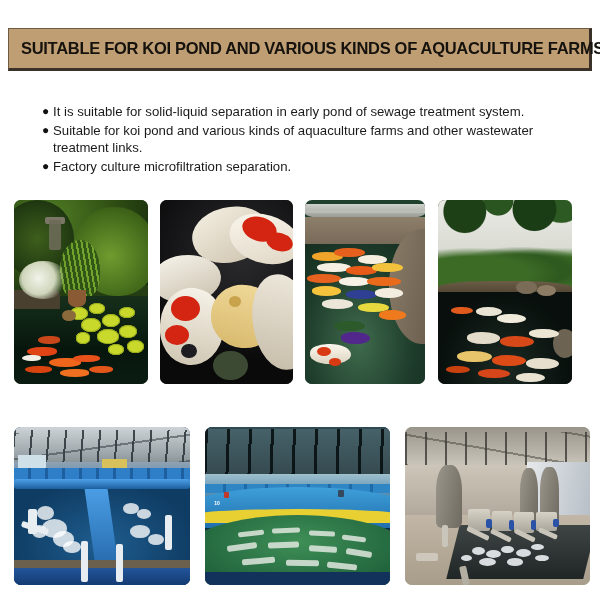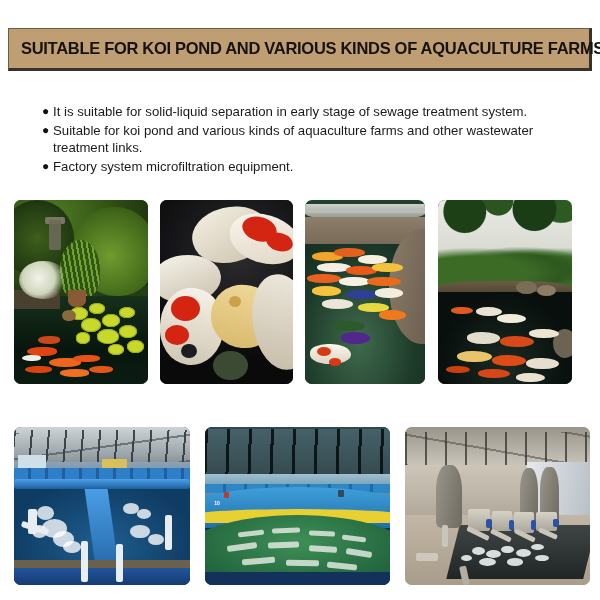--- a/index.html
+++ b/index.html
@@ -220,31 +220,31 @@
 <div class="page">
 
   <div class="banner">
     <div class="banner-title">SUITABLE FOR KOI POND AND VARIOUS KINDS OF AQUACULTURE FARMS</div>
   </div>
 
   <div class="bullets">
 
     <div class="bullet-row">
       <span class="bullet-dot">●</span>
-      <span class="bullet-text">It is suitable for solid-liquid separation in early stage of sewage treatment system.</span>
+      <span class="bullet-text">It is suitable for solid-liquid separation in early pond of sewage treatment system.</span>
     </div>
 
     <div class="bullet-row">
       <span class="bullet-dot">●</span>
       <span class="bullet-text">Suitable for koi pond and various kinds of aquaculture farms and other wastewater treatment links.</span>
     </div>
 
     <div class="bullet-row">
       <span class="bullet-dot">●</span>
-      <span class="bullet-text">Factory system microfiltration equipment.</span>
+      <span class="bullet-text">Factory culture microfiltration separation.</span>
     </div>
 
   </div>
 
   <div class="thumb i1" style="left:14px; top:200px; width:134px; height:184px;">
     <div class="canvas">
       <div class="lyr sky"></div>
       <div class="lyr bushL"></div>
       <div class="lyr bushR"></div>
       <div class="lyr lanternTop"></div>

